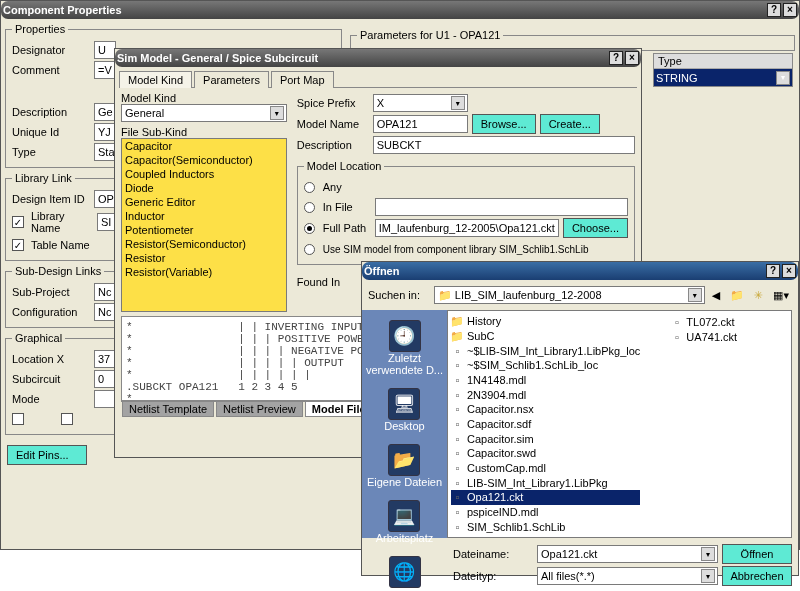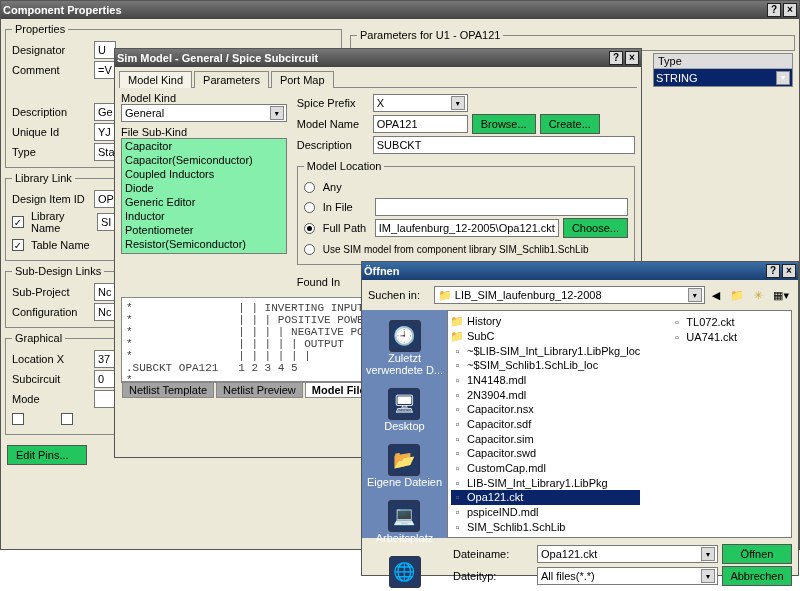--- a/index.html
+++ b/index.html
@@ -1,39 +1,39 @@
 <!DOCTYPE html>
 <html><head>
 <meta charset="utf-8">
 <style>
 * { box-sizing: border-box; font-family: "Tahoma", sans-serif; font-size: 11px; }
 body { margin: 0; background: #fff; width: 800px; height: 591px; position: relative; overflow: hidden; }
 
 .win { position: absolute; border: 1px solid #555; background: #ece9d8; }
-.tbar { height: 18px; display: flex; align-items: center; justify-content: space-between; padding: 0 2px; color: #fff; font-weight: bold; }
+.tbar { height: 18px; display: flex; align-items: center; justify-content: space-between; padding: 0 2px; color: #fff; font-weight: bold; border-radius: 7px; }
 .tbar.dark { background: linear-gradient(#777,#444); }
 .tbar.blue { background: linear-gradient(#3a6ea5,#1a3e72); }
 .tbar-btns { display: flex; gap: 2px; }
 .tbtn { width: 14px; height: 14px; background: #ddd; border: 1px solid #222; display: flex; align-items: center; justify-content: center; font-size: 10px; line-height: 1; color:#000; }
 
 fieldset { border: 1px solid #888; margin: 4px; padding: 4px 6px; }
 legend { padding: 0 3px; }
 .row { display: flex; align-items: center; margin: 2px 0; min-height: 18px; gap: 4px; }
 .lbl { width: 78px; }
 .txt { border: 1px solid #7a7a7a; background: #fff; height: 18px; padding: 0 3px; display: flex; align-items: center; flex:1; overflow:hidden; white-space:nowrap; }
 .sel { border: 1px solid #7a7a7a; background: #fff; height: 18px; display: flex; align-items: center; justify-content: space-between; padding: 0 2px 0 3px; flex:1; }
 .sel .arr, .ddarr { width: 14px; height: 14px; background: #ddd; border: 1px solid #888; display: flex; align-items: center; justify-content: center; font-size: 8px; }
-.btn { border: 1px solid #555; background: #22c55e; padding: 1px 8px; height: 20px; display: flex; align-items: center; }
+.btn { border: 1px solid #555; background: #5eead4; padding: 1px 8px; height: 20px; display: flex; align-items: center; }
 .cb { width: 12px; height: 12px; border: 1px solid #555; background: #fff; display:inline-flex; align-items:center; justify-content:center; font-size:10px; margin-right:3px;}
 
 .tabs { display: flex; border-bottom: 1px solid #888; margin: 3px 4px 0; }
 .tab { border: 1px solid #888; border-bottom: none; padding: 2px 8px; background: #ece9d8; margin-right: 2px; position:relative; top:1px;}
 .tab.active { background: #f5f3e8; font-weight:normal; }
 
-.listbox { border: 1px solid #7a7a7a; background: #86efac; height: 116px; overflow: hidden; }
+.listbox { border: 1px solid #7a7a7a; background: #fde047; height: 174px; overflow: hidden; }
 .listbox div { padding: 1px 3px; }
 
 .netlist { background: #fff; border: 1px solid #888; font-family: "Courier New", monospace; font-size: 11px; padding: 4px; height: 85px; overflow:hidden; white-space:pre; color:#444;}
 .bottabs { display: flex; border-top: 1px solid #888; }
 .bottab { border: 1px solid #888; border-top:none; padding: 1px 6px; margin: 0 1px; background:#a3a3a3;}
 .bottab.active { font-weight: bold; background:#fff;}
 
 .radio { width:11px; height:11px; border:1px solid #555; border-radius:50%; background:#fff; display:inline-flex; align-items:center; justify-content:center; margin-right:4px;}
 .radio.on::after { content:""; width:5px; height:5px; background:#000; border-radius:50%; }
 

